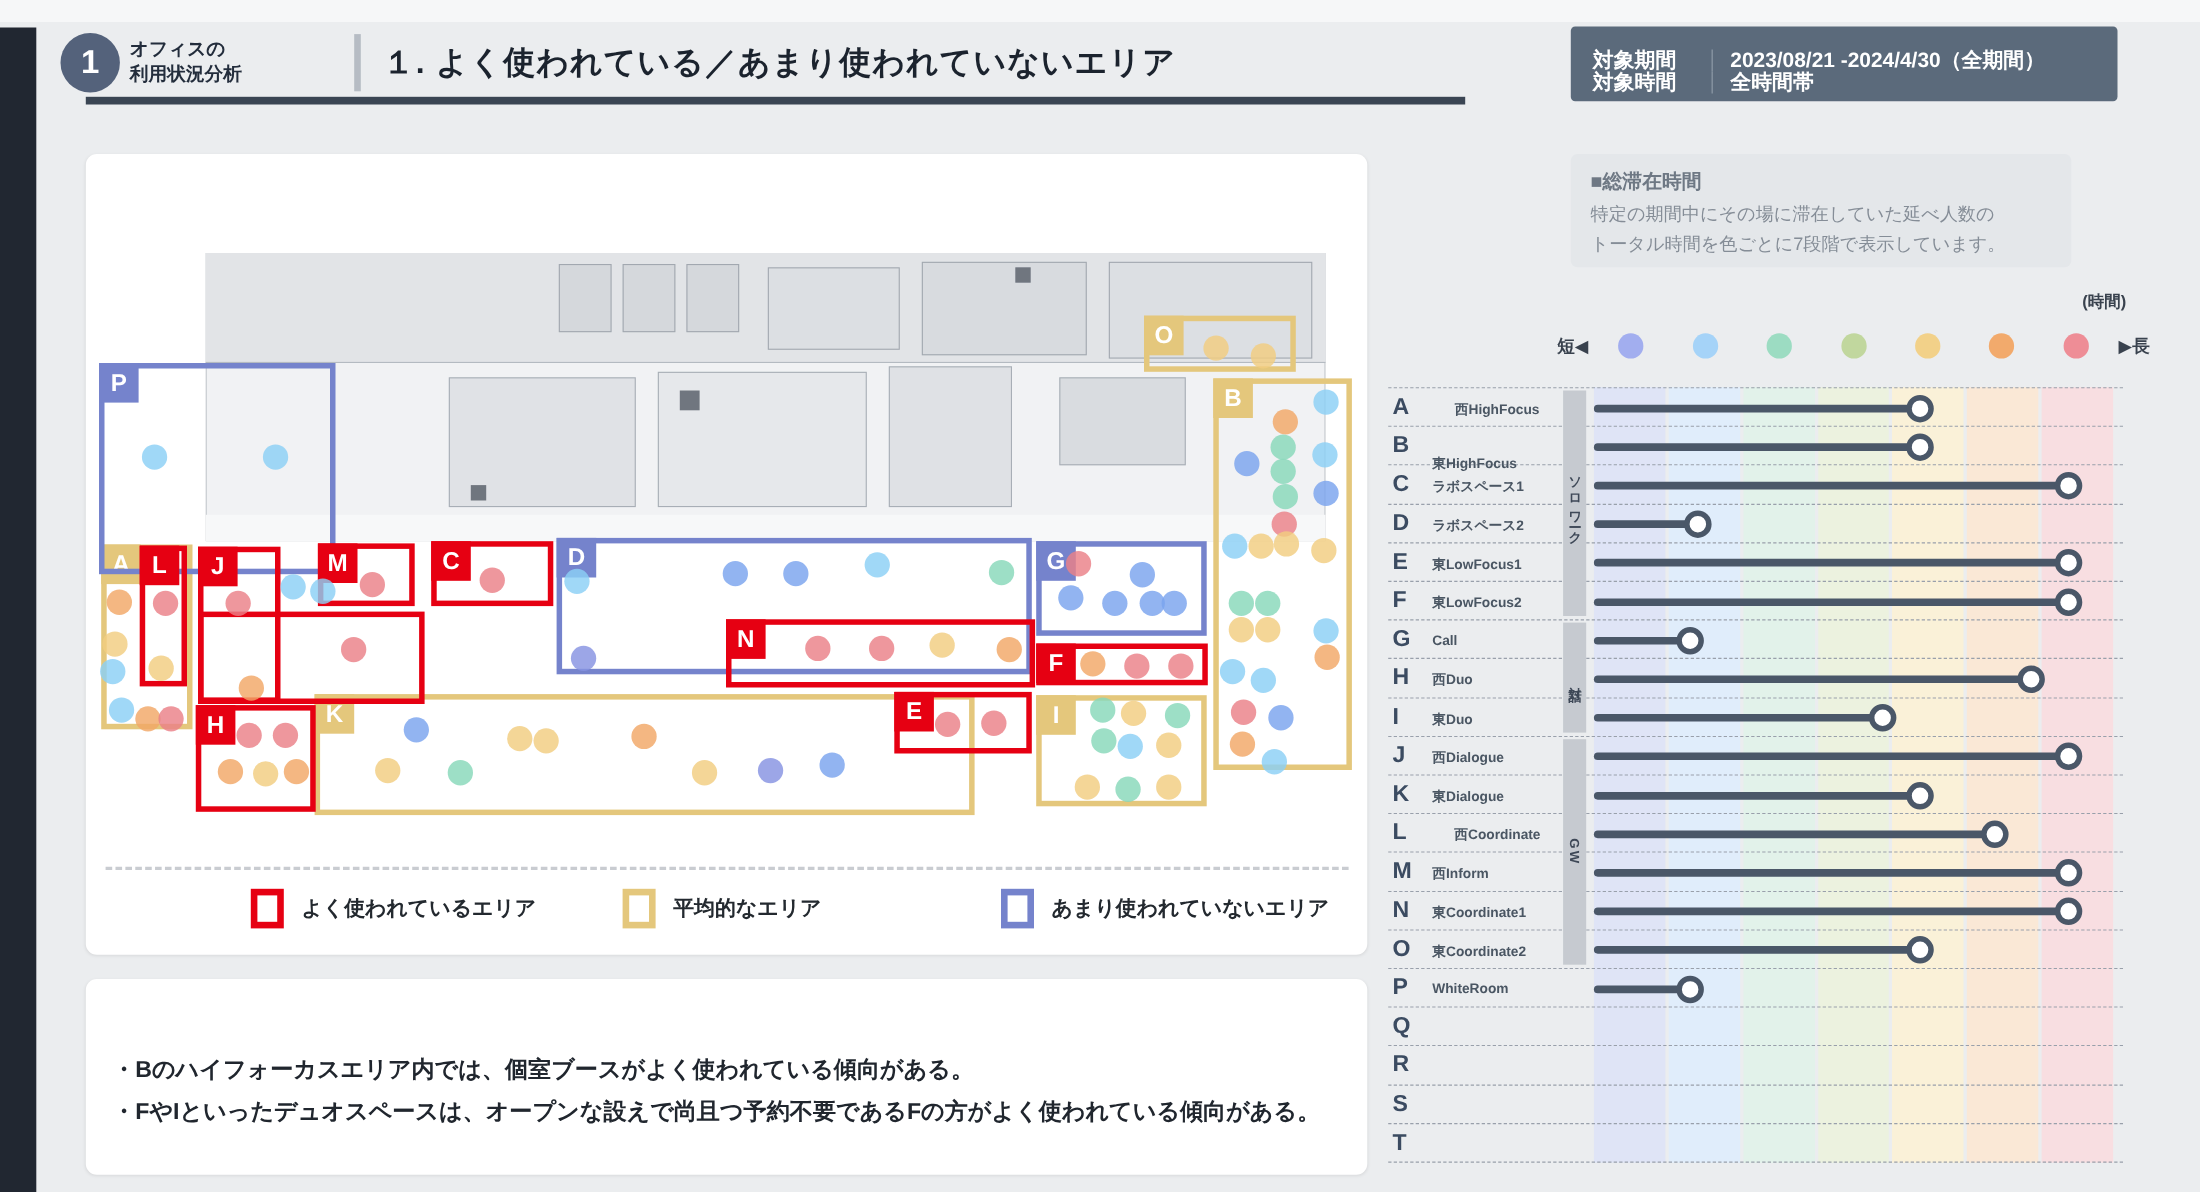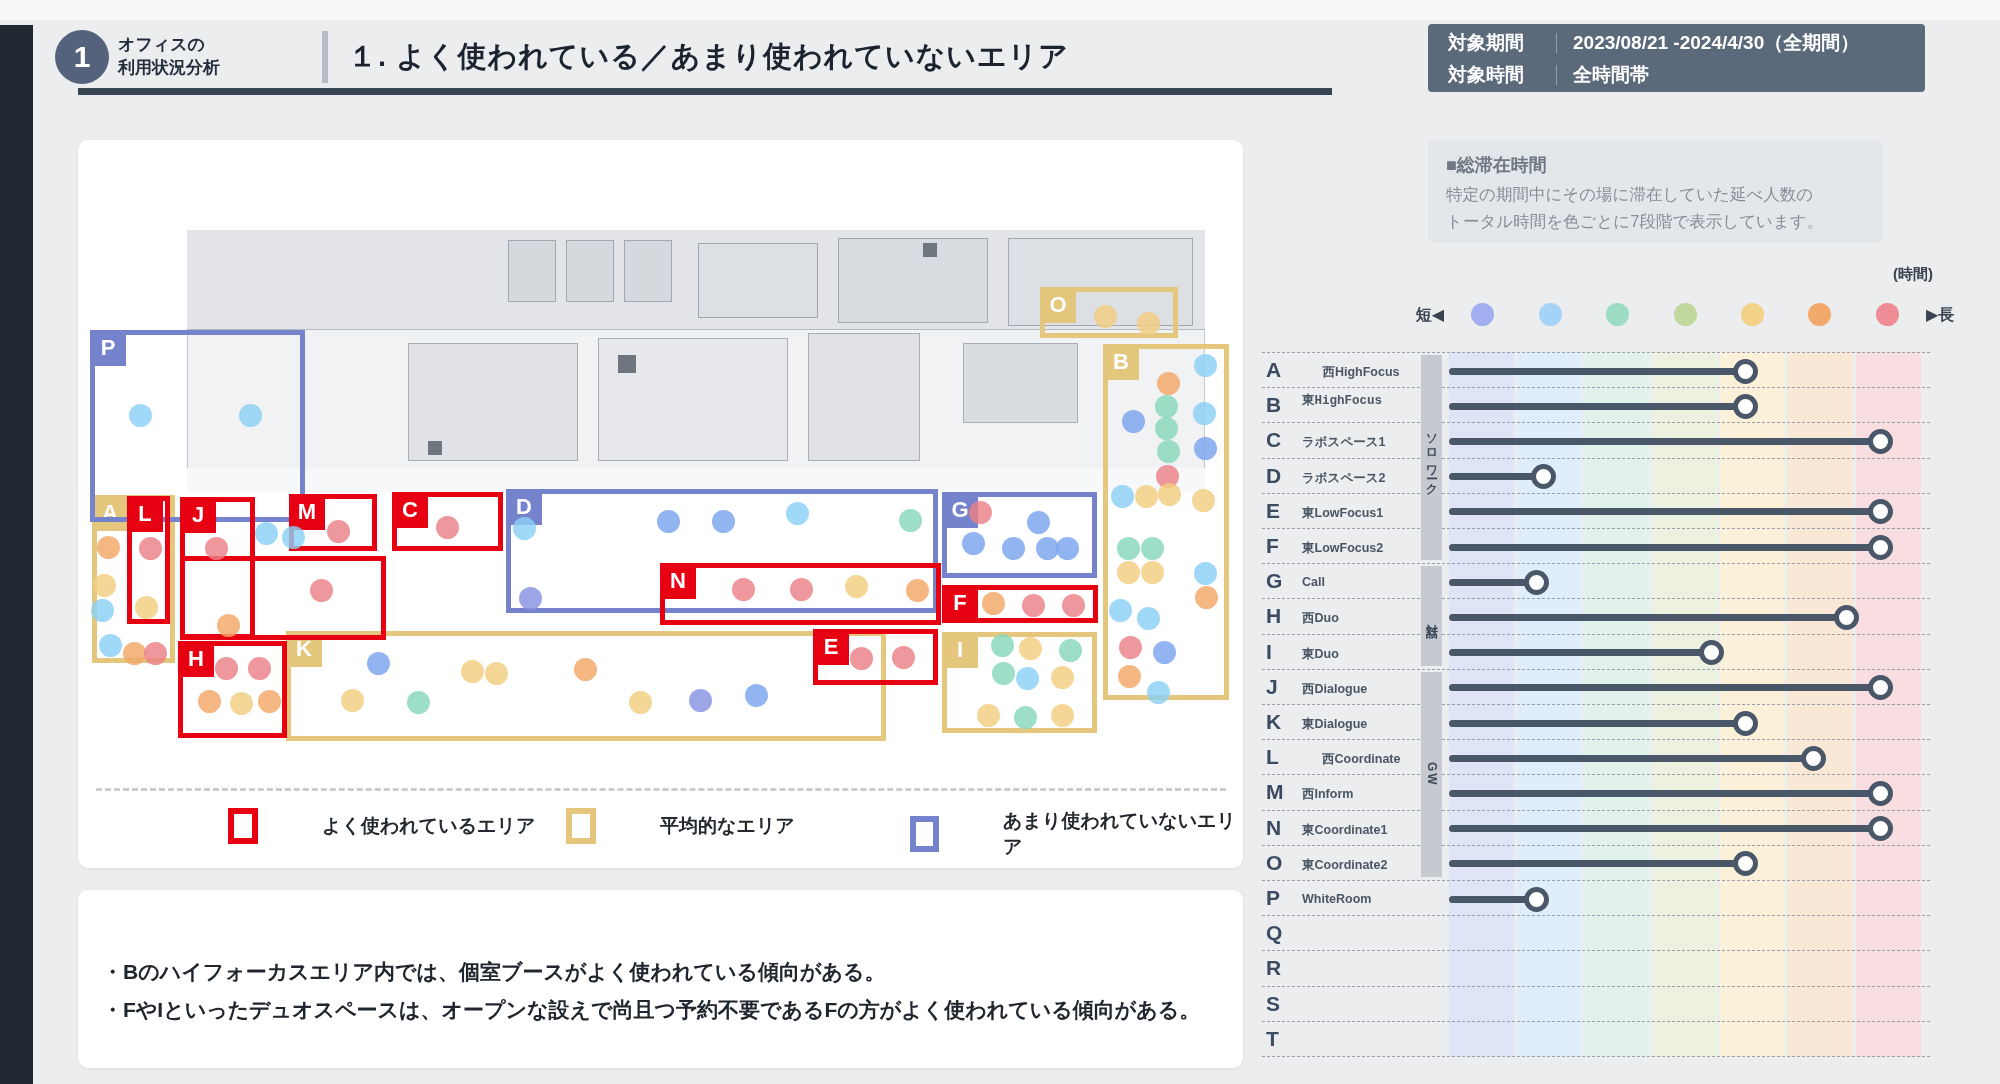--- a/index.html
+++ b/index.html
@@ -22,21 +22,21 @@
   .period-row .pdiv { width:1px; height:20px; background:#93a0ad; margin:0 16px; }
 
   
   #floor-card { left:78px; top:140px; width:1165px; height:728px; background:#fff; border-radius:10px;
                 box-shadow:0 1px 3px rgba(0,0,0,.08); }
   #floor-card-header { left:0; top:0; width:1165px; height:38px; background:#e3e6ea; border-radius:10px 10px 0 0;
                        text-align:center; font-size:20px; font-weight:bold; color:#222a35; line-height:38px; }
   #floorplan { left:0; top:43px; width:1165px; height:602px; }
   #floor-sep { left:18px; top:648px; width:1130px; height:0; border-top:3px dashed #c9ccd1; }
   #floor-legend { left:0; top:668px; width:1165px; height:50px; }
-  .legend-item { position:absolute; top:0; display:flex; align-items:center;gap:48px; }
+  .legend-item { position:absolute; top:0; display:flex; align-items:center; }
   .legend-swatch { width:30px; height:36px; background:#fff; margin-right:16px; }
   .legend-label { font-size:19px; font-weight:bold; color:#23292f; }
 
   #notes-card { left:78px; top:890px; width:1165px; height:178px; background:#fff; border-radius:10px;
                 box-shadow:0 1px 3px rgba(0,0,0,.08); }
   .note-line { position:absolute; left:24px; width:1120px; font-size:21px; font-weight:bold; color:#20262e; }
   #note-disclaimer { position:absolute; left:0; top:142px; width:1165px; text-align:center; font-size:16px;
                      font-weight:bold; color:#e23a24; }
 
   
@@ -84,21 +84,21 @@
 <div class="abs" id="badge-circle">1</div>
 <div class="abs" id="badge-label">
   <div>オフィスの</div>
   <div>利用状況分析</div>
 </div>
 <div class="abs" id="header-divider"></div>
 <div class="abs" id="page-title">１. よく使われている／あまり使われていないエリア</div>
 <div class="abs" id="header-underbar"></div>
 
 <div class="abs" id="period-box">
-  <div class="period-row" style="top:6px;justify-content:flex-end;">
+  <div class="period-row" style="top:18px;justify-content:flex-end;">
     <span class="plabel">対象期間</span>
     <span class="pdiv"></span>
     <span>2023/08/21 -2024/4/30（全期間）</span>
   </div>
   <div class="period-row" style="top:38px;">
     <span class="plabel">対象時間</span>
     <span class="pdiv"></span>
     <span>全時間帯</span>
   </div>
 </div>
@@ -349,21 +349,21 @@
       <span>対話</span>
     </div>
     <div class="group-band" style="top: 319.8px; height: 205.2px;">
       <span>GW</span>
     </div>
     <div class="row-letter" style="top: 6px;">A</div>
     <div class="row-name" style="top: 12px; text-align: center;">西HighFocus</div>
     <div class="lolli-line" style="left: 187px; top: 15.5px; width: 296.686px;"></div>
     <div class="lolli-dot" style="left: 471.186px; top: 6.5px;"></div>
     <div class="row-letter" style="top: 41.2px;">B</div>
-    <div class="row-name" style="top: 40px; font-family: Liberation Mono, monospace;">東HighFocus</div>
+    <div class="row-name" style="top: 61px;">東HighFocus</div>
     <div class="lolli-line" style="left: 187px; top: 50.7px; width: 296.686px;"></div>
     <div class="lolli-dot" style="left: 471.186px; top: 41.7px;"></div>
     <div class="row-letter" style="top: 76.4px;">C</div>
     <div class="row-name" style="top: 82.4px;">ラボスペース1</div>
     <div class="lolli-line" style="left: 187px; top: 85.9px; width: 431.543px;"></div>
     <div class="lolli-dot" style="left: 606.043px; top: 76.9px;"></div>
     <div class="row-letter" style="top: 111.6px;">D</div>
     <div class="row-name" style="top: 117.6px;">ラボスペース2</div>
     <div class="lolli-line" style="left: 187px; top: 121.1px; width: 94.4px;"></div>
     <div class="lolli-dot" style="left: 268.9px; top: 112.1px;"></div>

